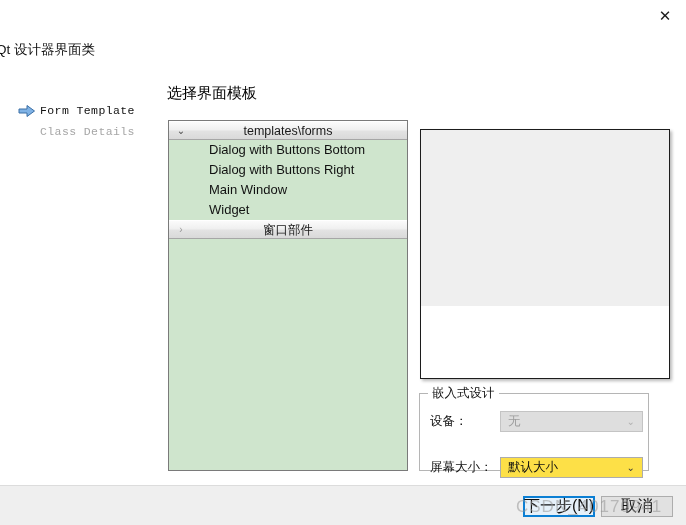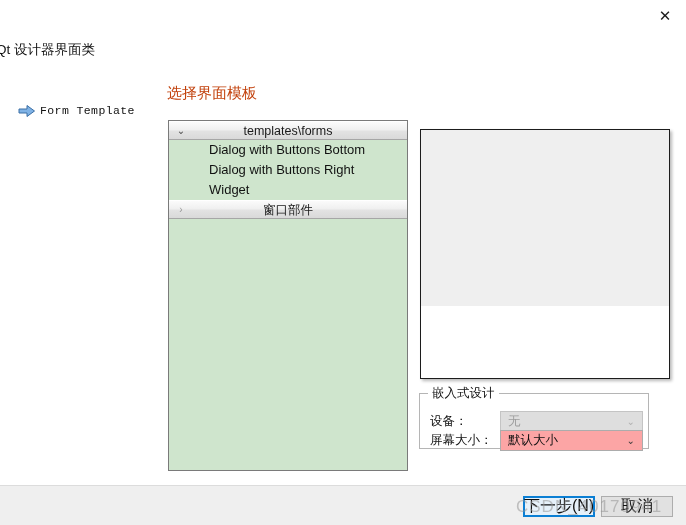--- a/index.html
+++ b/index.html
@@ -76,21 +76,21 @@
     font-family: "Liberation Sans", sans-serif;
     font-size: 12.5px;
     letter-spacing: 0;
   }
 
   
   #page-heading {
     position: absolute;
     left: 167px; top: 84px;
     font-size: 15px;
-    color: #c2410c;
+    color: #000000;
     white-space: nowrap;
   }
 
   
   #template-panel {
     position: absolute;
     left: 168px; top: 120px;
     width: 240px; height: 351px;
     border: 1px solid #7a7a7a;
     background: #cfe5cd;
@@ -153,21 +153,21 @@
   #preview-body {
     width: 100%;
     height: 176px;
     background: #efefef;
   }
 
   
   #embedded-group {
     position: absolute;
     left: 419px; top: 393px;
-    width: 230px; height: 56px;
+    width: 230px; height: 78px;
     border: 1px solid #b5b5b5;
     box-sizing: border-box;
   }
   #embedded-legend {
     position: absolute;
     left: 8px; top: -9px;
     background: #ffffff;
     padding: 0 4px;
     font-size: 12.5px;
     color: #111111;
@@ -183,21 +183,21 @@
     font-size: 12.5px;
     color: #111111;
     white-space: nowrap;
     width: 70px;
   }
   .combo {
     position: relative;
     width: 143px;
     height: 21px;
     border: 1px solid #acacac;
-    background: #fca5a5;
+    background: #fde047;
     box-sizing: border-box;
     display: flex;
     align-items: center;
   }
   .combo .combo-value {
     padding-left: 7px;
     font-size: 12.5px;
     color: #111111;
     white-space: nowrap;
   }
@@ -278,35 +278,40 @@
 
   <div class="step active">
     <span class="arrow">
       <svg width="18" height="14" viewBox="0 0 18 14">
         <path d="M1 5 H9 V1.5 L16.5 7 L9 12.5 V9 H1 Z" fill="#7fb2e5" stroke="#3a6ea5" stroke-width="1" stroke-linejoin="round"></path>
       </svg>
     </span>
     <span class="step-label">Form Template</span>
   </div>
 
+  <div class="step inactive">
+    <span class="arrow"></span>
+    <span class="step-label">Class Details</span>
+  </div>
 
 
 </div>
 
 <div id="page-heading">选择界面模板</div>
 
 <div id="template-panel">
 
   <div class="group-header">
     <span class="chev">⌄</span>
     <span>templates\forms</span>
   </div>
 
   <div class="tpl-item">Dialog with Buttons Bottom</div>
   <div class="tpl-item">Dialog with Buttons Right</div>
+  <div class="tpl-item">Main Window</div>
   <div class="tpl-item">Widget</div>
 
   <div class="group-header sub">
     <span class="chev">›</span>
     <span>窗口部件</span>
   </div>
 
 </div>
 
 <div id="preview">
@@ -317,21 +322,21 @@
   <div id="embedded-legend">嵌入式设计</div>
 
   <div class="field-row" style="top:17px;">
     <span class="field-label">设备：</span>
     <span class="combo disabled">
       <span class="combo-value">无</span>
       <span class="combo-chev">⌄</span>
     </span>
   </div>
 
-  <div class="field-row" style="top:36px;justify-content:center;">
+  <div class="field-row" style="top:63px;justify-content:center;">
     <span class="field-label">屏幕大小：</span>
     <span class="combo">
       <span class="combo-value">默认大小</span>
       <span class="combo-chev">⌄</span>
     </span>
   </div>
 </div>
 
 <div id="footer-divider"></div>
 <div id="footer">

